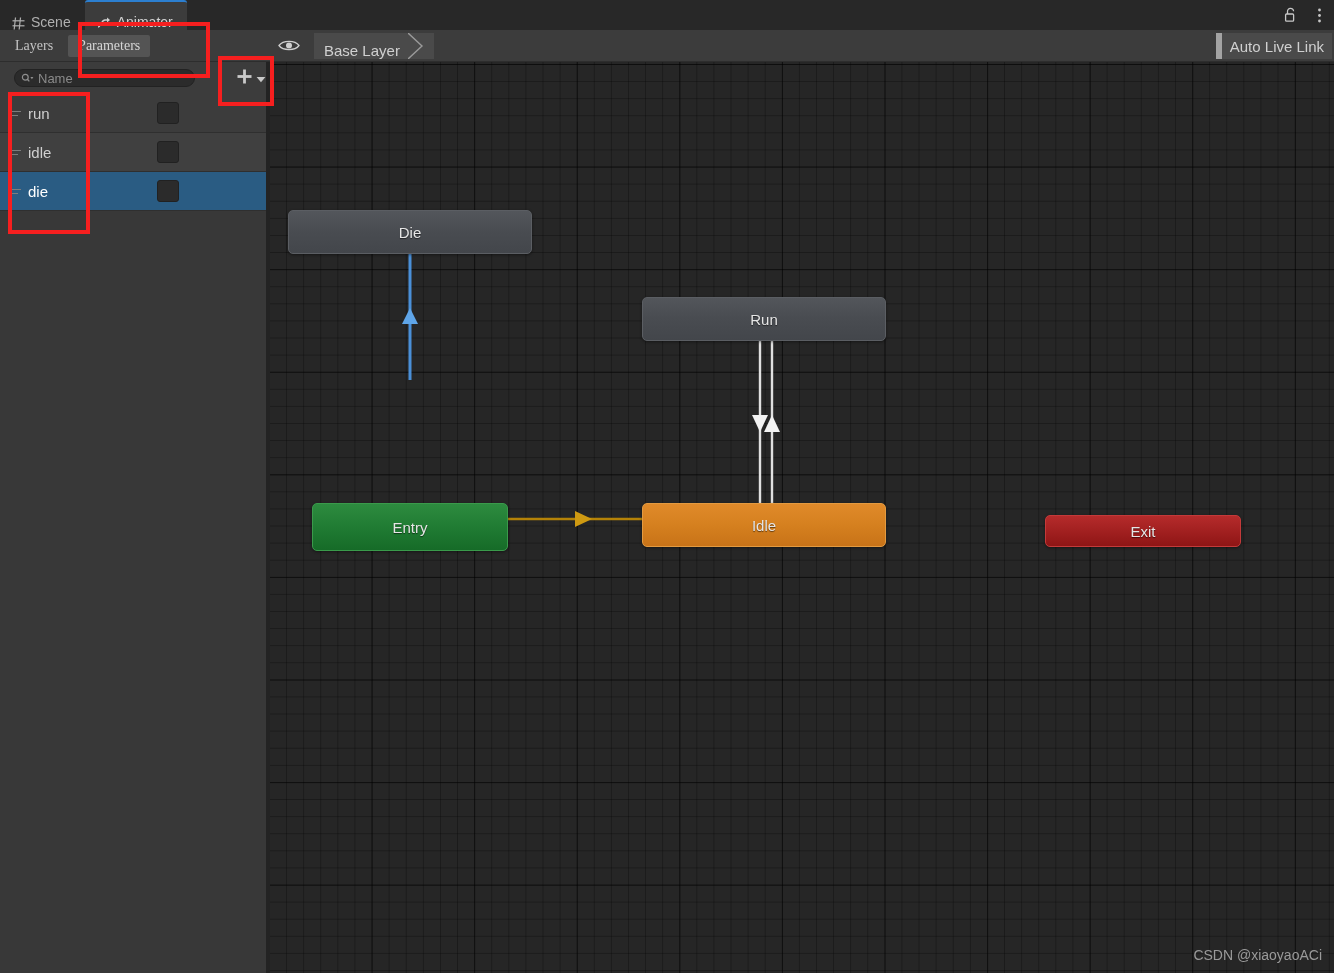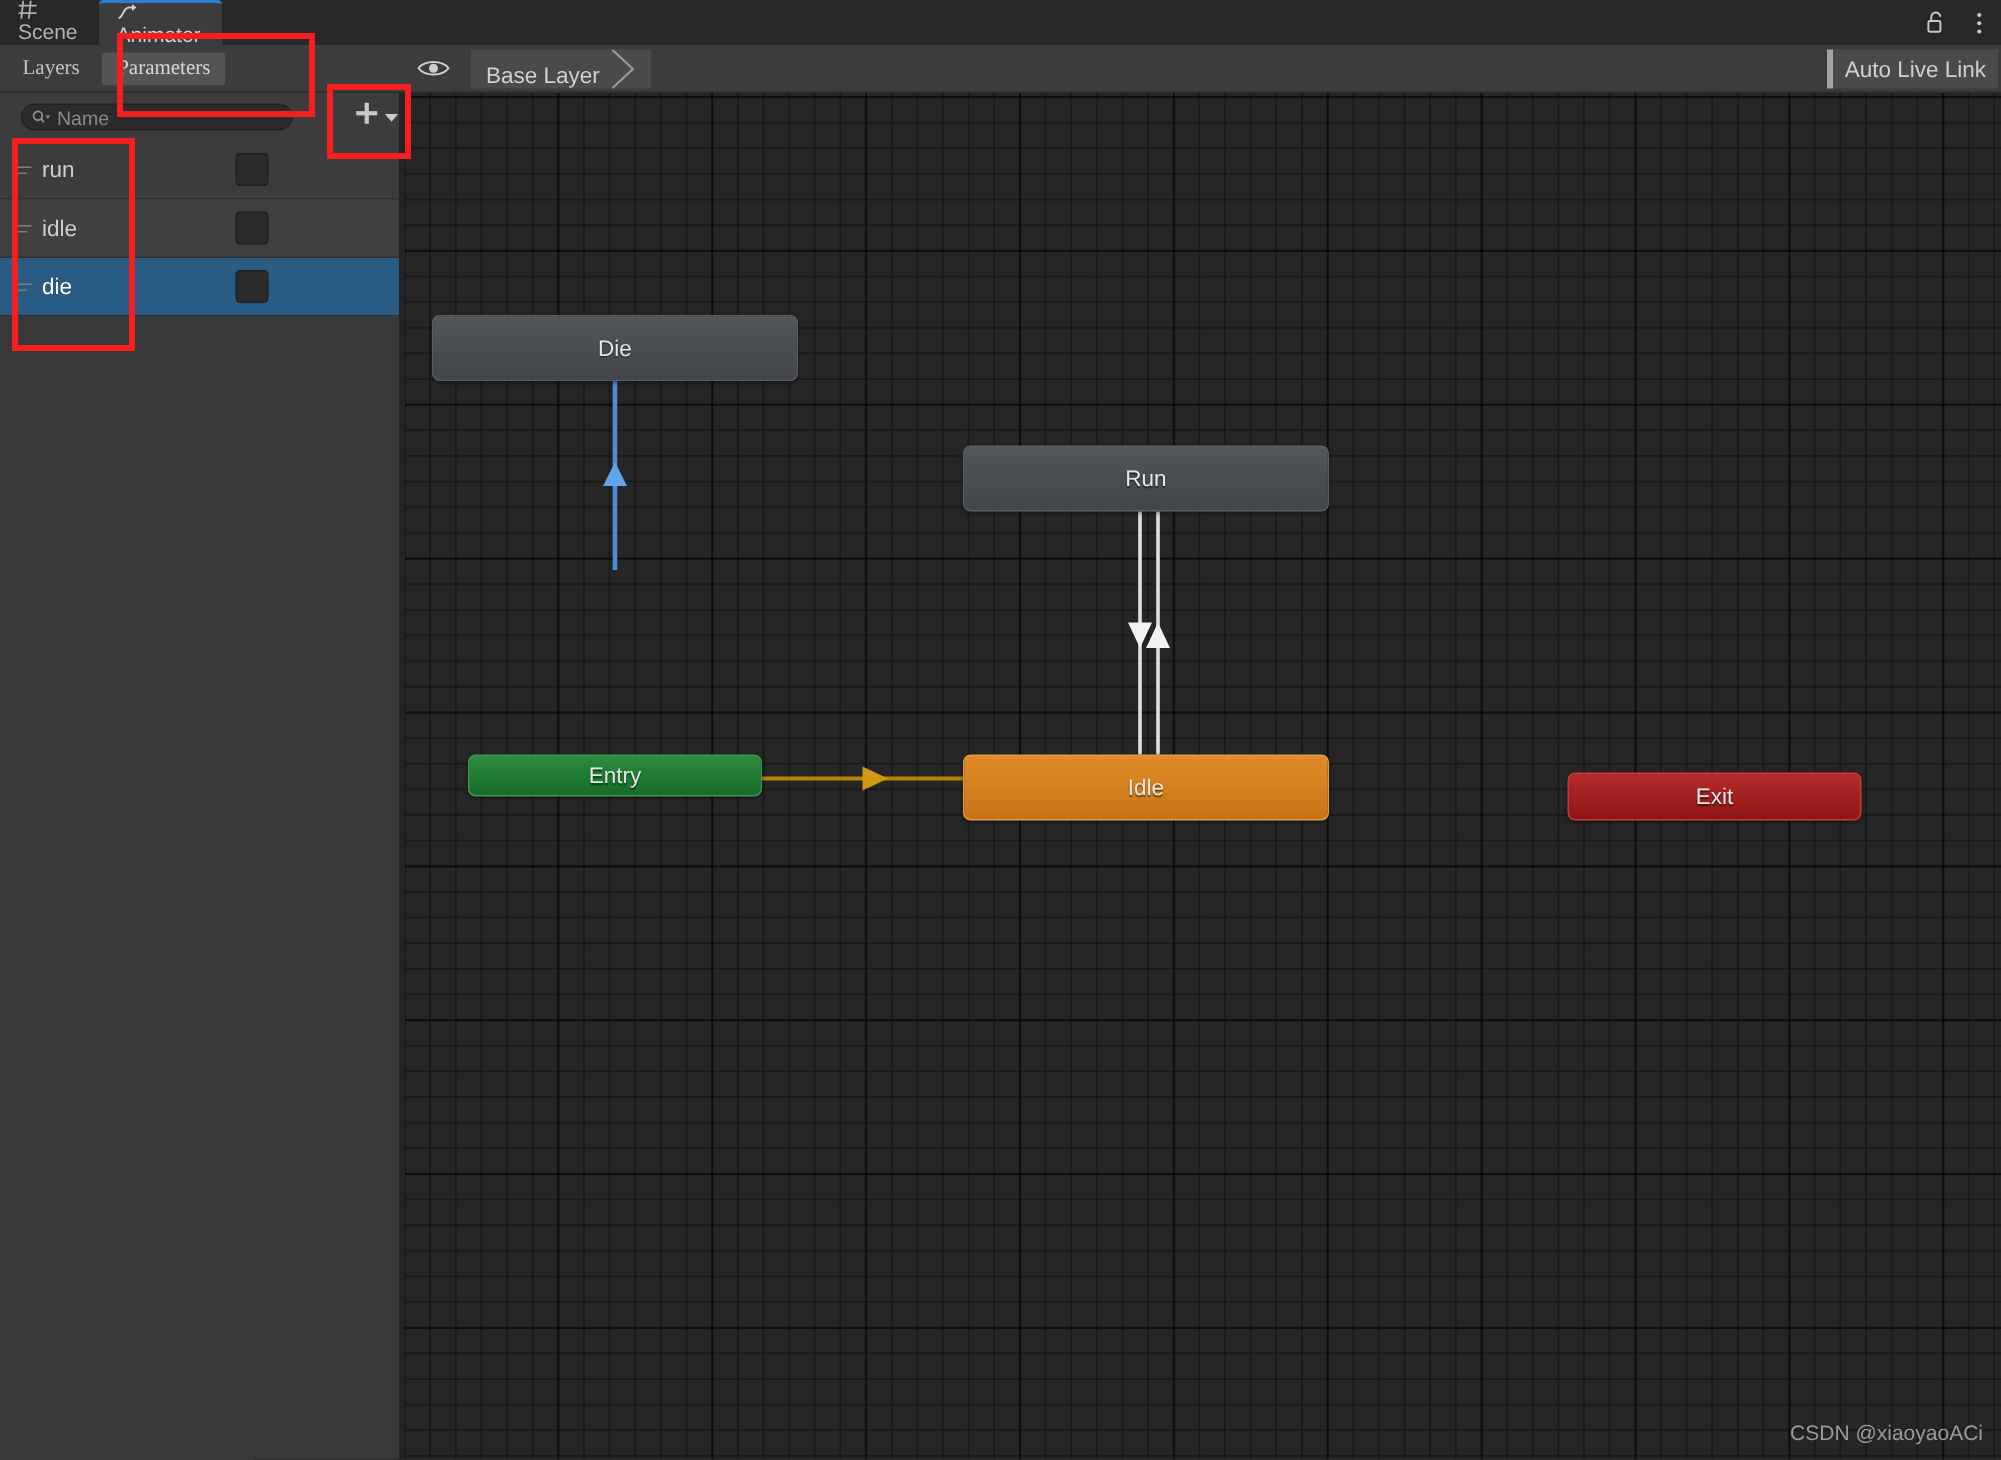--- a/index.html
+++ b/index.html
@@ -16,26 +16,25 @@
   }
 
   
   .tabbar {
     position: absolute; left: 0; top: 0; width: 1334px; height: 30px;
     background: #282828;
     display: flex; align-items: flex-end;
   }
   .tab {
     height: 30px;
-    display: flex; align-items: flex-start;
+    display: flex; align-items: flex-end;
     padding: 0 14px 0 12px;
     font-size: 14px; color: #b3b3b3;
     position: relative;
     white-space: nowrap;
-    flex-direction: column;
   }
   .tab.inactive { color: #b0b0b0; }
   .tab.active {
     background: #3c3c3c;
     color: #d2d2d2;
     border-top: 2px solid #2c7fd0;
     border-top-left-radius: 3px; border-top-right-radius: 3px;
   }
   .tab .ticon { margin-right: 6px; display: inline-flex; align-items: center; }
   .tabbar-right {
@@ -120,21 +119,21 @@
     font-size: 15px; color: #d0d0d0;
     position: relative;
   }
   .breadcrumb .chev { margin-left: 8px; display: flex; }
   .livelink {
     position: absolute; right: 2px; top: 3px;
     height: 26px; padding: 0 8px;
     background: #4a4a4a;
     display: flex; align-items: center;
     font-size: 15px; color: #d0d0d0;
-    border-left: 4px solid #a3a3a3;
+    border-left: 6px solid #a3a3a3;
   }
 
   .graph {
     position: absolute; left: 270px; top: 62px;
     width: 1064px; height: 911px;
     background-color: #262626;
     background-image:
       linear-gradient(to right, rgba(0,0,0,0.28) 1px, transparent 1px),
       linear-gradient(to bottom, rgba(0,0,0,0.28) 1px, transparent 1px),
       linear-gradient(to right, rgba(0,0,0,0.50) 1px, transparent 1px),
@@ -350,21 +349,21 @@
 
 
     <div class="node state" style="left:372px; top:235px; width:244px; height:44px;">
       <span>Run</span>
     </div>
 
     <div class="node defaultstate" style="left:372px; top:441px; width:244px; height:44px;">
       <span>Idle</span>
     </div>
 
-    <div class="node entry" style="left:42px; top:441px; width:196px; height:28px;">
+    <div class="node entry" style="left:42px; top:441px; width:196px; height:48px;">
       <span>Entry</span>
     </div>
 
     <div class="node exit" style="left:775px; top:453px; width:196px; height:32px;">
       <span>Exit</span>
     </div>
 
     <div class="watermark">CSDN @xiaoyaoACi</div>
   </div>
 

